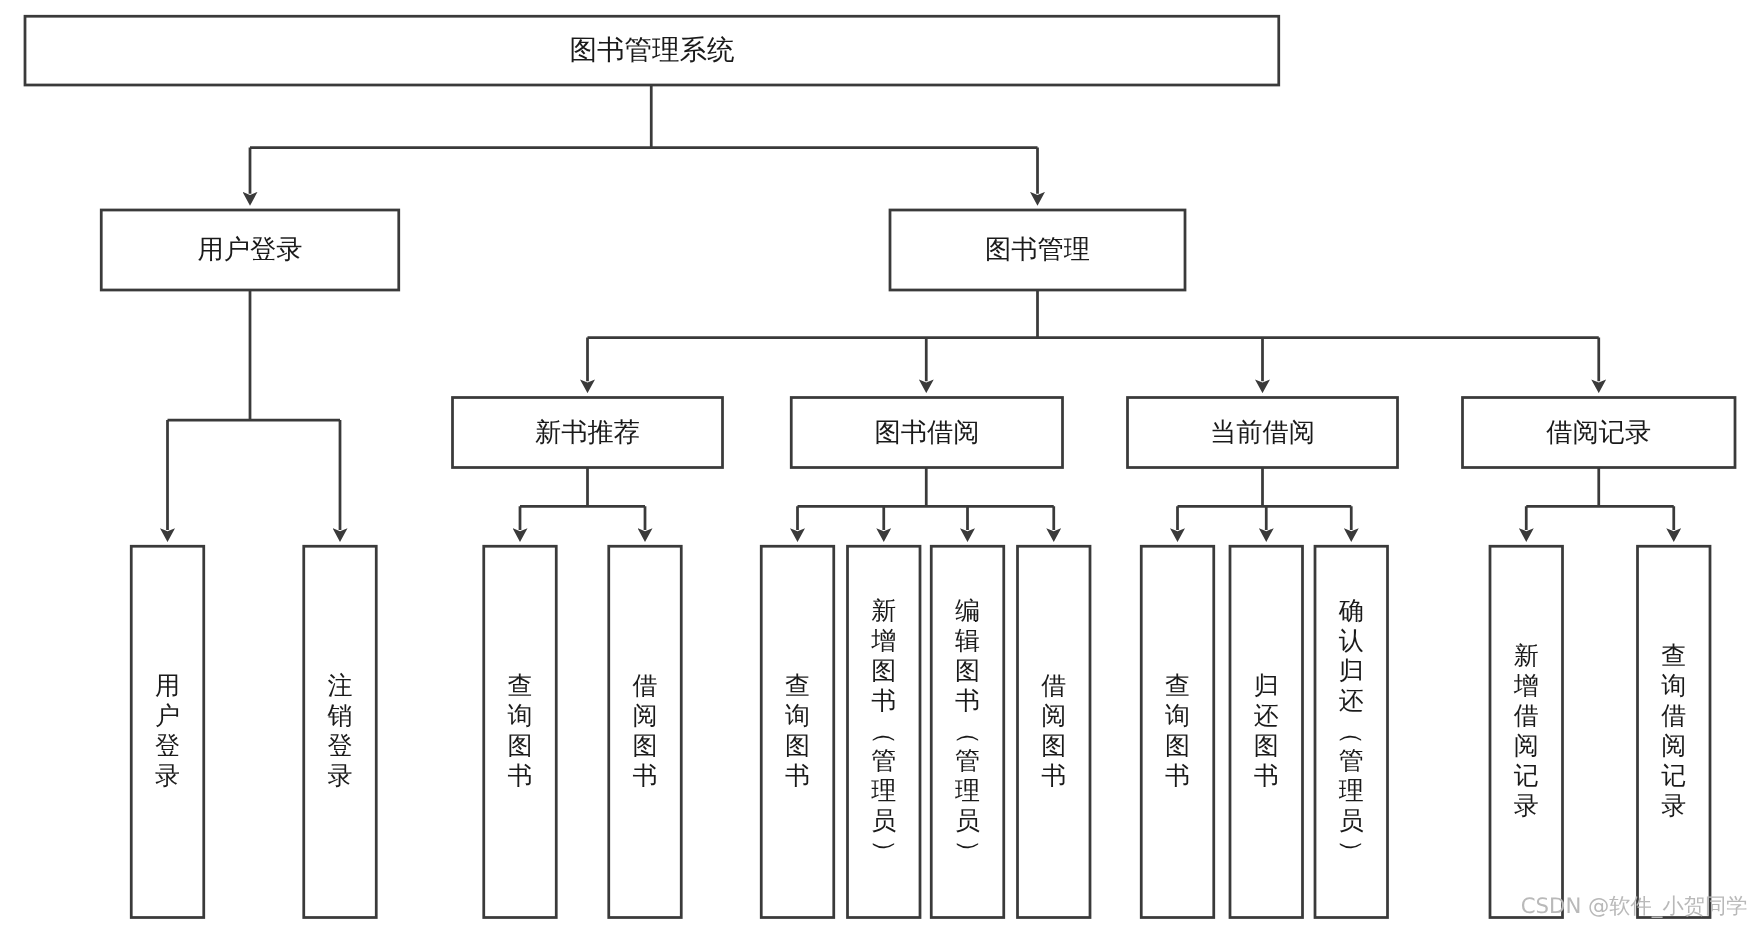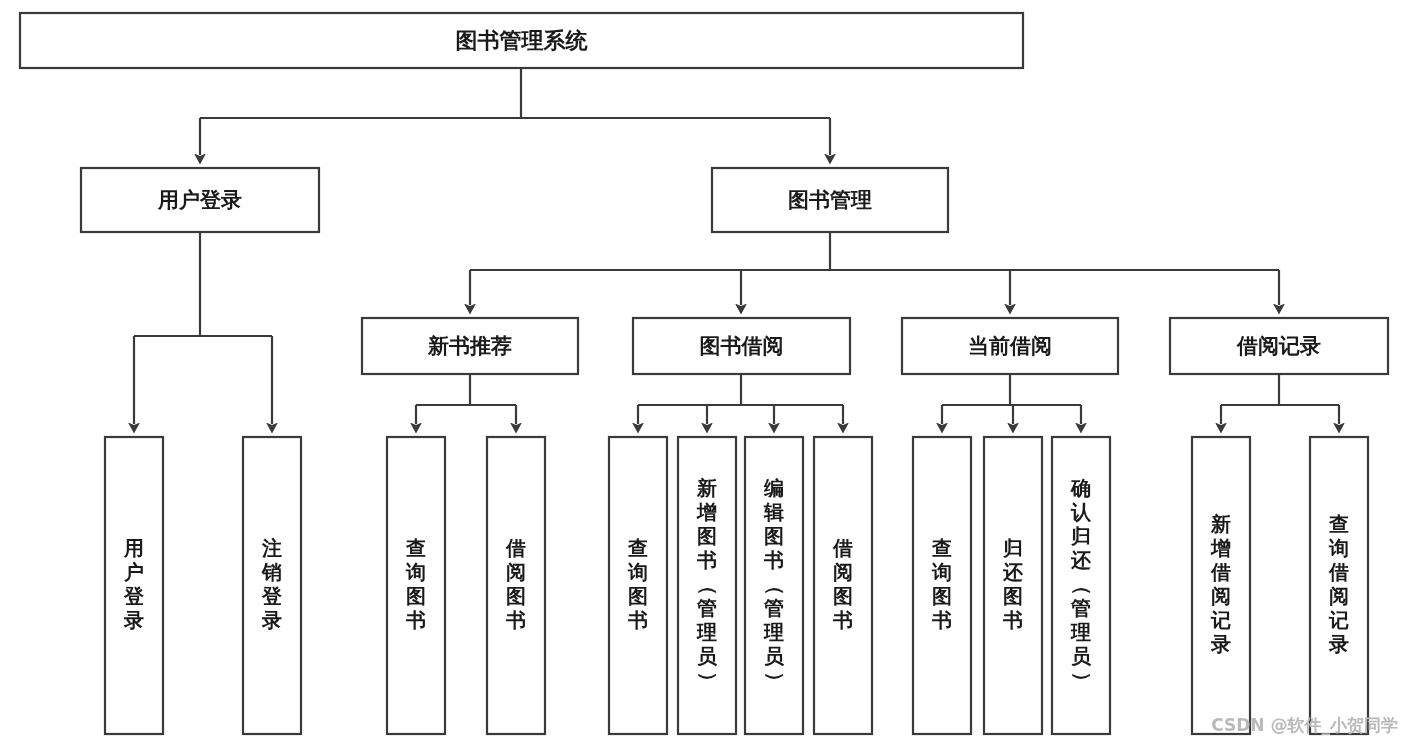--- a/index.html
+++ b/index.html
@@ -13,21 +13,20 @@
     position: relative;
     overflow: hidden;
     font-family: "DejaVu Sans", "Liberation Sans", sans-serif;
   }
   #diagram-root {
     position: absolute;
     left: 0;
     top: 0;
     width: 1161px;
     height: 747px;
-    font-weight: bold;
   }
   svg.flow {
     display: block;
     width: 1405px;
     height: 747px;
   }
   .node-box {
     fill: #ffffff;
     stroke: #3a3a3a;
     stroke-width: 2.2;

